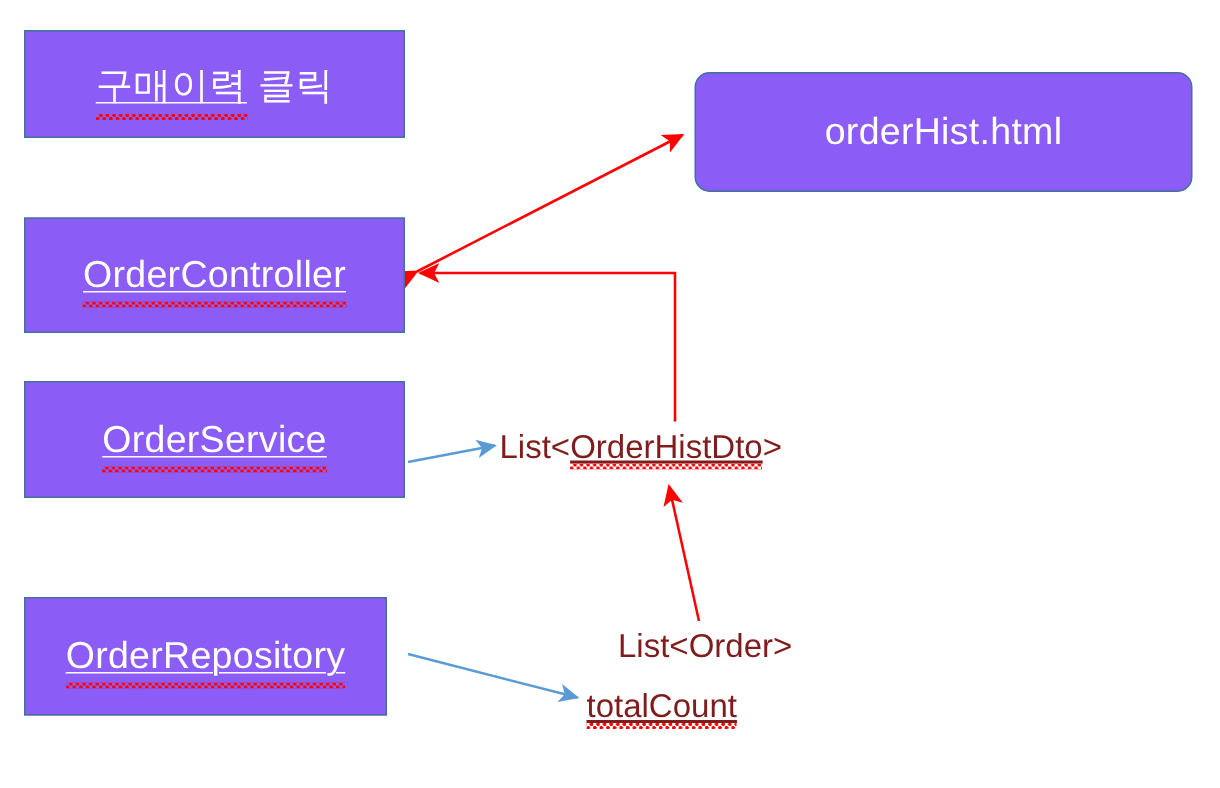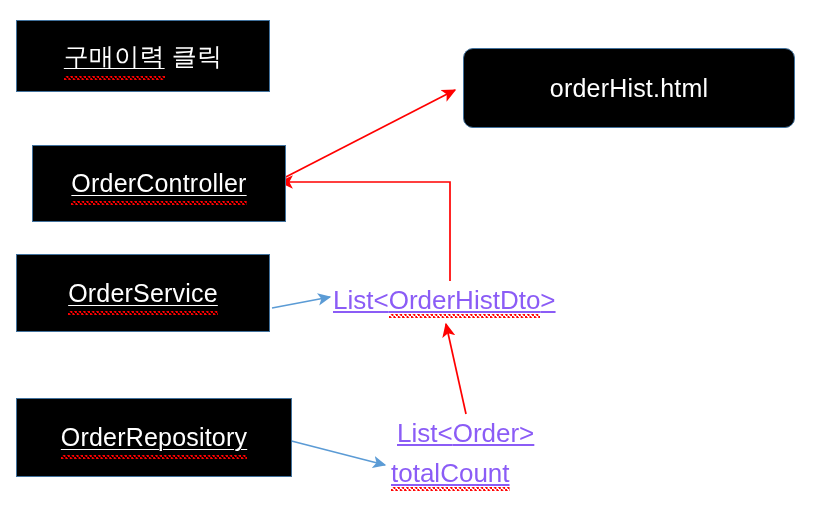--- a/index.html
+++ b/index.html
@@ -13,21 +13,21 @@
   #canvas {
     position: relative;
     width: 813px;
     height: 525px;
     background: #ffffff;
     overflow: hidden;
   }
   .node {
     position: absolute;
     box-sizing: border-box;
-    background: #000000;
+    background: #8b5cf6;
     border: 1px solid #41719C;
     display: flex;
     align-items: center;
     justify-content: center;
     color: #ffffff;
     font-size: 25px;
     font-weight: 400;
     letter-spacing: 0.2px;
     white-space: nowrap;
   }
@@ -51,25 +51,24 @@
     height: 4px;
     background-image:
       radial-gradient(circle at 1.1px 3.2px, #FF0000 1.1px, transparent 1.3px),
       radial-gradient(circle at 3.3px 0.8px, #FF0000 1.1px, transparent 1.3px);
     background-size: 4.4px 4px;
     background-repeat: repeat-x;
   }
   
   .label {
     position: absolute;
-    color: #8b5cf6;
-    font-size: 26px;
+    color: #7f1d1d;
+    font-size: 22px;
     white-space: nowrap;
     letter-spacing: 0px;
-    text-decoration: underline;
   }
   .spell-only {
     position: relative;
     display: inline-block;
   }
   .spell-only::after {
     content: "";
     position: absolute;
     left: 0;
     right: 0;
@@ -129,41 +128,41 @@
 
     <g>
       <line x1="272" y1="436" x2="385" y2="465" stroke="#5B9BD5" stroke-width="1.6" marker-end="url(#bluehead)"></line>
     </g>
   </svg>
 
   <div class="node" style="left:16px; top:20px; width:254px; height:72px;">
     <span class="txt"><span class="ul-spell">구매이력</span><span> 클릭</span></span>
   </div>
 
-  <div class="node" style="left:16px; top:145px; width:254px; height:77px;margin-left:16px;">
+  <div class="node" style="left:16px; top:145px; width:254px; height:77px;">
     <span class="txt"><span class="ul-spell">OrderController</span><span></span></span>
   </div>
 
   <div class="node" style="left:16px; top:254px; width:254px; height:78px;">
     <span class="txt"><span class="ul-spell">OrderService</span><span></span></span>
   </div>
 
-  <div class="node" style="left:16px; top:398px; width:276px; height:79px;">
+  <div class="node" style="left:16px; top:398px; width:242px; height:79px;">
     <span class="txt"><span class="ul-spell">OrderRepository</span><span></span></span>
   </div>
 
   <div class="node" style="left:463px; top:48px; width:332px; height:80px;border-radius:10px;">
     <span class="txt"><span>orderHist.html</span></span>
   </div>
 
   <div class="label" style="left:333px; top:285px;">
     <span>List&lt;</span><span class="spell-only ul-only">OrderHistDto</span><span>&gt;</span>
   </div>
 
-  <div class="label" style="left:397px; top:418px;">
+  <div class="label" style="left:412px; top:418px;">
     <span>List&lt;</span><span>Order&gt;</span>
   </div>
 
   <div class="label" style="left:391px; top:458px;">
     <span class="spell-only ul-only">totalCount</span>
   </div>
 
 </div>
 
 </body></html>

